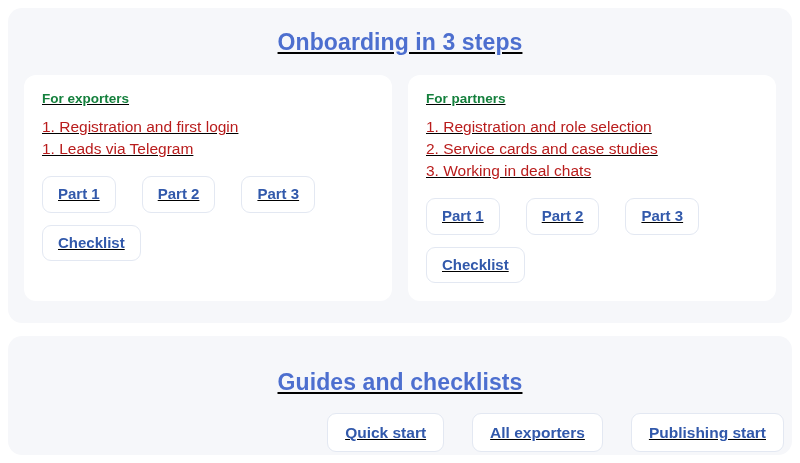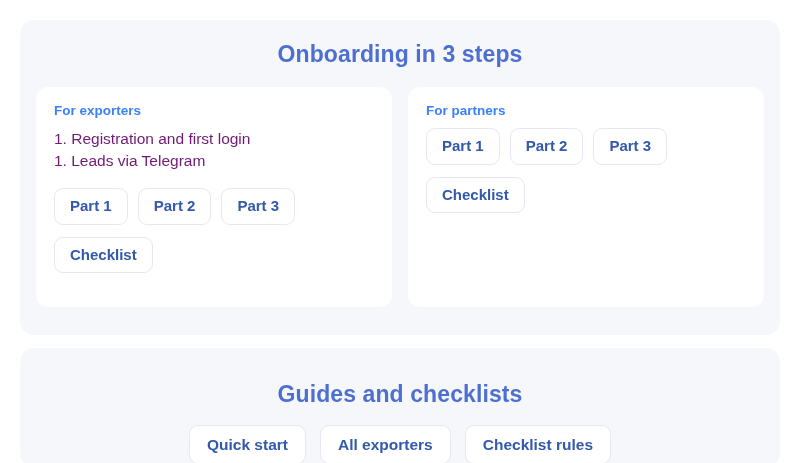--- a/index.html
+++ b/index.html
@@ -11,25 +11,26 @@
     width: 800px;
     height: 463px;
     background: #ffffff;
     font-family: "Liberation Sans", sans-serif;
     overflow: hidden;
   }
   .page {
     width: 800px;
     height: 463px;
     box-sizing: border-box;
-    padding: 20px;
+    padding: 8px;
     display: flex;
     flex-direction: column;
     gap: 13px;
     background: #ffffff;
+    text-decoration: underline;
   }
   .panel {
     background: #f6f7fa;
     border-radius: 14px;
     box-sizing: border-box;
   }
   .panel-onboarding {
     padding: 22px 8px 18px 8px;
     flex: 0 0 auto;
     height: 315px;
@@ -59,41 +60,41 @@
   }
   .card {
     flex: 1 1 0;
     background: #ffffff;
     border-radius: 12px;
     box-sizing: border-box;
     padding: 16px 18px 18px 18px;
     min-height: 220px;
   }
   .card-title {
-    color: #3b82f6;
+    color: #15803d;
     font-size: 13.5px;
     font-weight: bold;
     margin: 0 0 9px 0;
     line-height: 1.2;
   }
   .steps {
     list-style: none;
     margin: 0 0 16px 0;
     padding: 0;
   }
   .steps li {
-    color: #701a75;
+    color: #b91c1c;
     font-size: 15.5px;
     line-height: 22px;
     white-space: nowrap;
   }
   .btn-row {
     display: flex;
     flex-wrap: wrap;
-    gap: 10px;
+    gap: 26px;
     margin-bottom: 12px;
   }
   .btn-row:last-child {
     margin-bottom: 0;
   }
   .btn {
     display: inline-flex;
     align-items: center;
     justify-content: center;
     background: #ffffff;
@@ -103,22 +104,22 @@
     font-size: 15px;
     font-weight: bold;
     font-family: "Liberation Sans", sans-serif;
     padding: 9px 15px;
     cursor: pointer;
     line-height: 1.1;
     white-space: nowrap;
   }
   .guides-btn-row {
     display: flex;
-    justify-content: center;
-    gap: 14px;
+    justify-content: flex-end;
+    gap: 28px;
   }
   .guides-btn-row .btn {
     padding: 10px 17px;
     font-size: 15.5px;
   }
 </style>
 </head>
 <body>
 
 <div class="page">
@@ -139,35 +140,40 @@
           <button class="btn">Part 2</button>
           <button class="btn">Part 3</button>
         </div>
         <div class="btn-row">
           <button class="btn">Checklist</button>
         </div>
       </div>
 
       <div class="card">
         <div class="card-title">For partners</div>
+        <ul class="steps">
+          <li>1. Registration and role selection</li>
+          <li>2. Service cards and case studies</li>
+          <li>3. Working in deal chats</li>
+        </ul>
         <div class="btn-row">
           <button class="btn">Part 1</button>
           <button class="btn">Part 2</button>
           <button class="btn">Part 3</button>
         </div>
         <div class="btn-row">
           <button class="btn">Checklist</button>
         </div>
       </div>
 
     </div>
   </section>
 
   <section class="panel panel-guides">
     <h2 class="section-title">Guides and checklists</h2>
     <div class="guides-btn-row">
       <button class="btn">Quick start</button>
       <button class="btn">All exporters</button>
-      <button class="btn">Checklist rules</button>
+      <button class="btn">Publishing start</button>
     </div>
   </section>
 
 </div>
 
 </body></html>

